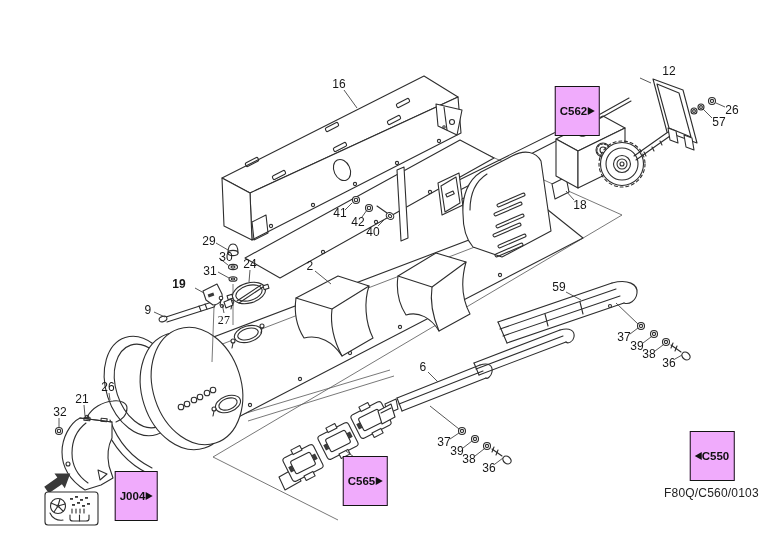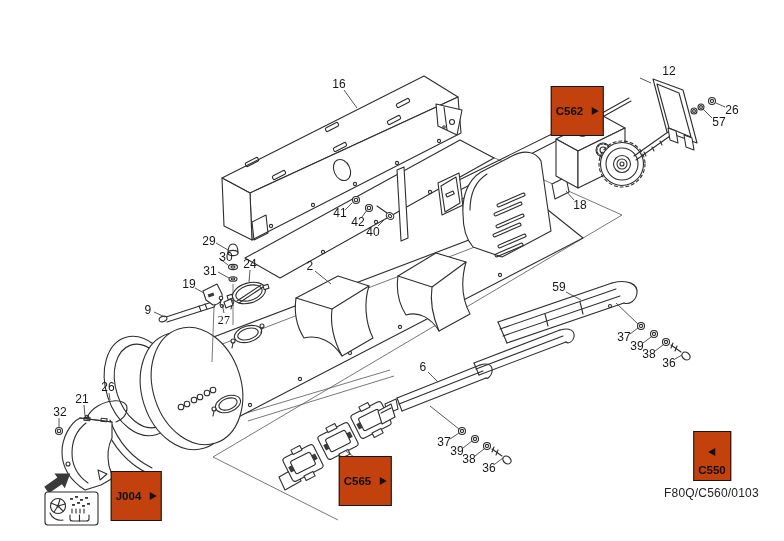--- a/index.html
+++ b/index.html
@@ -6,22 +6,22 @@
   #screen{position:relative;width:784px;height:541px;background:#fff;overflow:hidden;
           font-family:"Liberation Sans",sans-serif;}
   #art{position:absolute;left:0;top:0;}
   svg .ln{stroke:#2e2e2e;stroke-width:1.1;fill:none;stroke-linecap:round;stroke-linejoin:round;}
   svg .fw{fill:#ffffff;stroke:#2e2e2e;stroke-width:1.1;stroke-linejoin:round;}
   svg .dk{fill:#3a3a3a;stroke:none;}
   svg .thin{stroke:#555;stroke-width:0.8;fill:none;}
   svg .ldr{stroke:#444;stroke-width:0.9;fill:none;}
   .callout{position:absolute;transform:translate(-50%,-50%);font-size:12px;color:#161616;
            letter-spacing:.2px;white-space:nowrap;z-index:5;}
-  .refbox{position:absolute;transform:translate(-50%,-50%);display:flex;align-items:center;gap:8px;
-          border:1.5px solid #141414;background:#c2410c;padding:16px 4px;height:16px;font-size:11.5px;
+  .refbox{position:absolute;transform:translate(-50%,-50%);display:flex;align-items:center;gap:0;
+          border:1.5px solid #141414;background:#f0abfc;padding:16px 4px;height:16px;font-size:11.5px;
           font-weight:bold;color:#111;z-index:6;white-space:nowrap;}
   .tri-right{width:0;height:0;border-left:7px solid #111;border-top:4.5px solid transparent;
              border-bottom:4.5px solid transparent;}
   .tri-left{width:0;height:0;border-right:7px solid #111;border-top:4.5px solid transparent;
             border-bottom:4.5px solid transparent;}
   .code{position:absolute;left:664px;top:486px;font-size:12px;color:#222;letter-spacing:.2px;z-index:5;}
 </style>
 </head>
 <body>
 
@@ -364,21 +364,21 @@
       <div class="callout" style="left: 719px; top: 122px;">57</div>
       <div class="callout" style="left: 580px; top: 205px;">18</div>
       <div class="callout" style="left: 340px; top: 213px;">41</div>
       <div class="callout" style="left: 358px; top: 222px;">42</div>
       <div class="callout" style="left: 373px; top: 232px;">40</div>
       <div class="callout" style="left: 209px; top: 241px;">29</div>
       <div class="callout" style="left: 226px; top: 257px;">30</div>
       <div class="callout" style="left: 210px; top: 271px;">31</div>
       <div class="callout" style="left: 250px; top: 264px;">24</div>
       <div class="callout" style="left: 310px; top: 266px;">2</div>
-      <div class="callout" style="left: 189px; top: 284px;">19</div>
+      <div class="callout" style="left: 179px; top: 284px; font-weight: bold;">19</div>
       <div class="callout" style="left: 148px; top: 310px;">9</div>
       <div class="callout" style="left: 224px; top: 320px; font-family: Liberation Serif, serif;">27</div>
       <div class="callout" style="left: 559px; top: 287px;">59</div>
       <div class="callout" style="left: 624px; top: 337px;">37</div>
       <div class="callout" style="left: 637px; top: 346px;">39</div>
       <div class="callout" style="left: 649px; top: 354px;">38</div>
       <div class="callout" style="left: 669px; top: 363px;">36</div>
       <div class="callout" style="left: 423px; top: 367px;">6</div>
       <div class="callout" style="left: 108px; top: 387px;">26</div>
       <div class="callout" style="left: 82px; top: 399px;">21</div>
@@ -393,21 +393,21 @@
         <span class="tri-right"></span>
       </div>
       <div class="refbox" style="left: 136px; top: 496px;">
         <span>J004</span>
         <span class="tri-right"></span>
       </div>
       <div class="refbox" style="left: 365px; top: 481px;">
         <span>C565</span>
         <span class="tri-right"></span>
       </div>
-      <div class="refbox" style="left: 712px; top: 456px; flex-direction: column;">
+      <div class="refbox" style="left: 712px; top: 456px;">
         <span class="tri-left"></span>
         <span>C550</span>
       </div>
     </div>
 
 <div class="code">F80Q/C560/0103</div>
 
 </div>
 
 </body></html>

